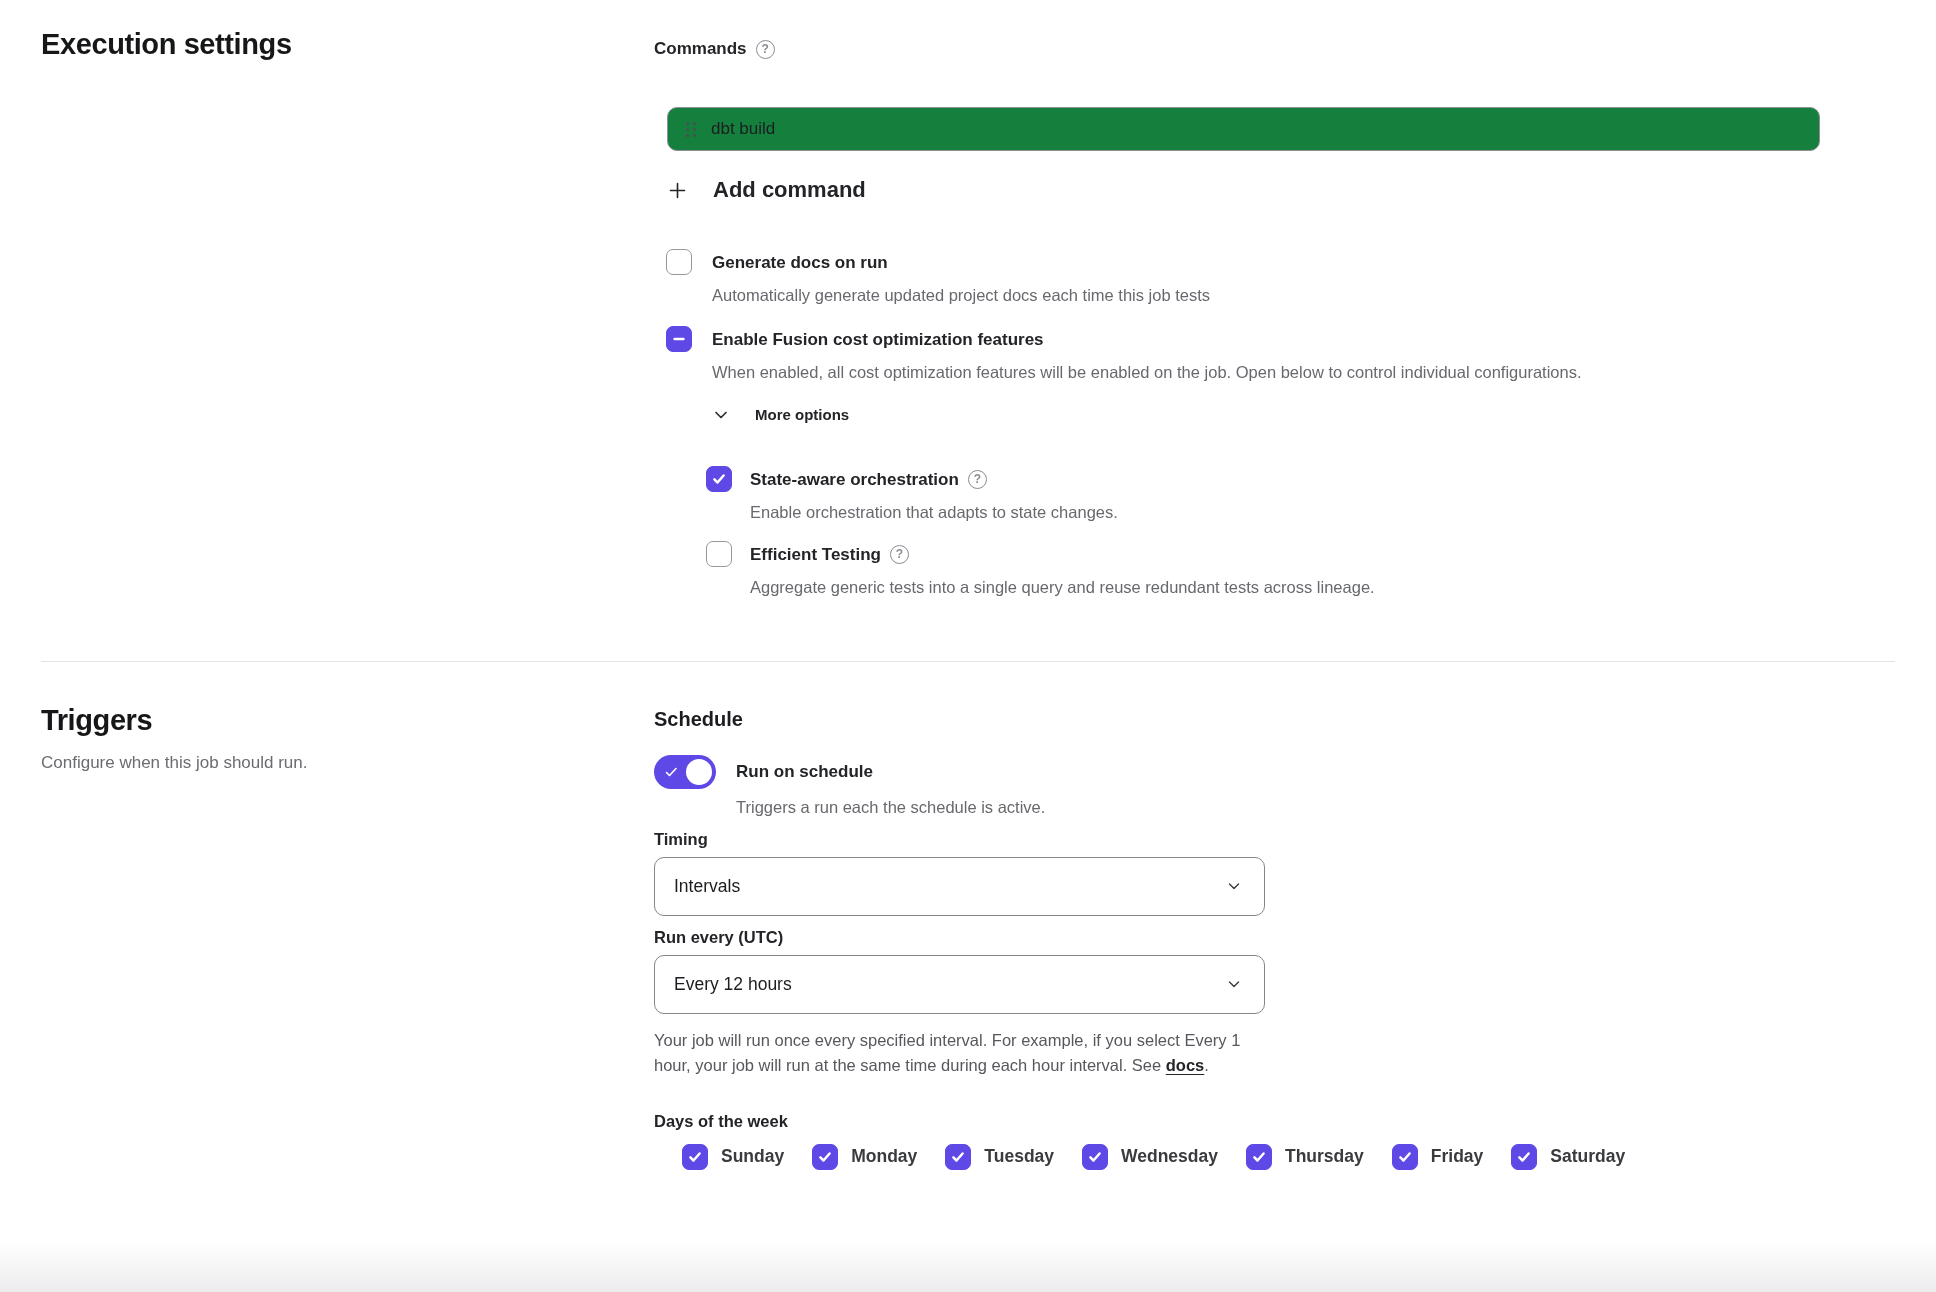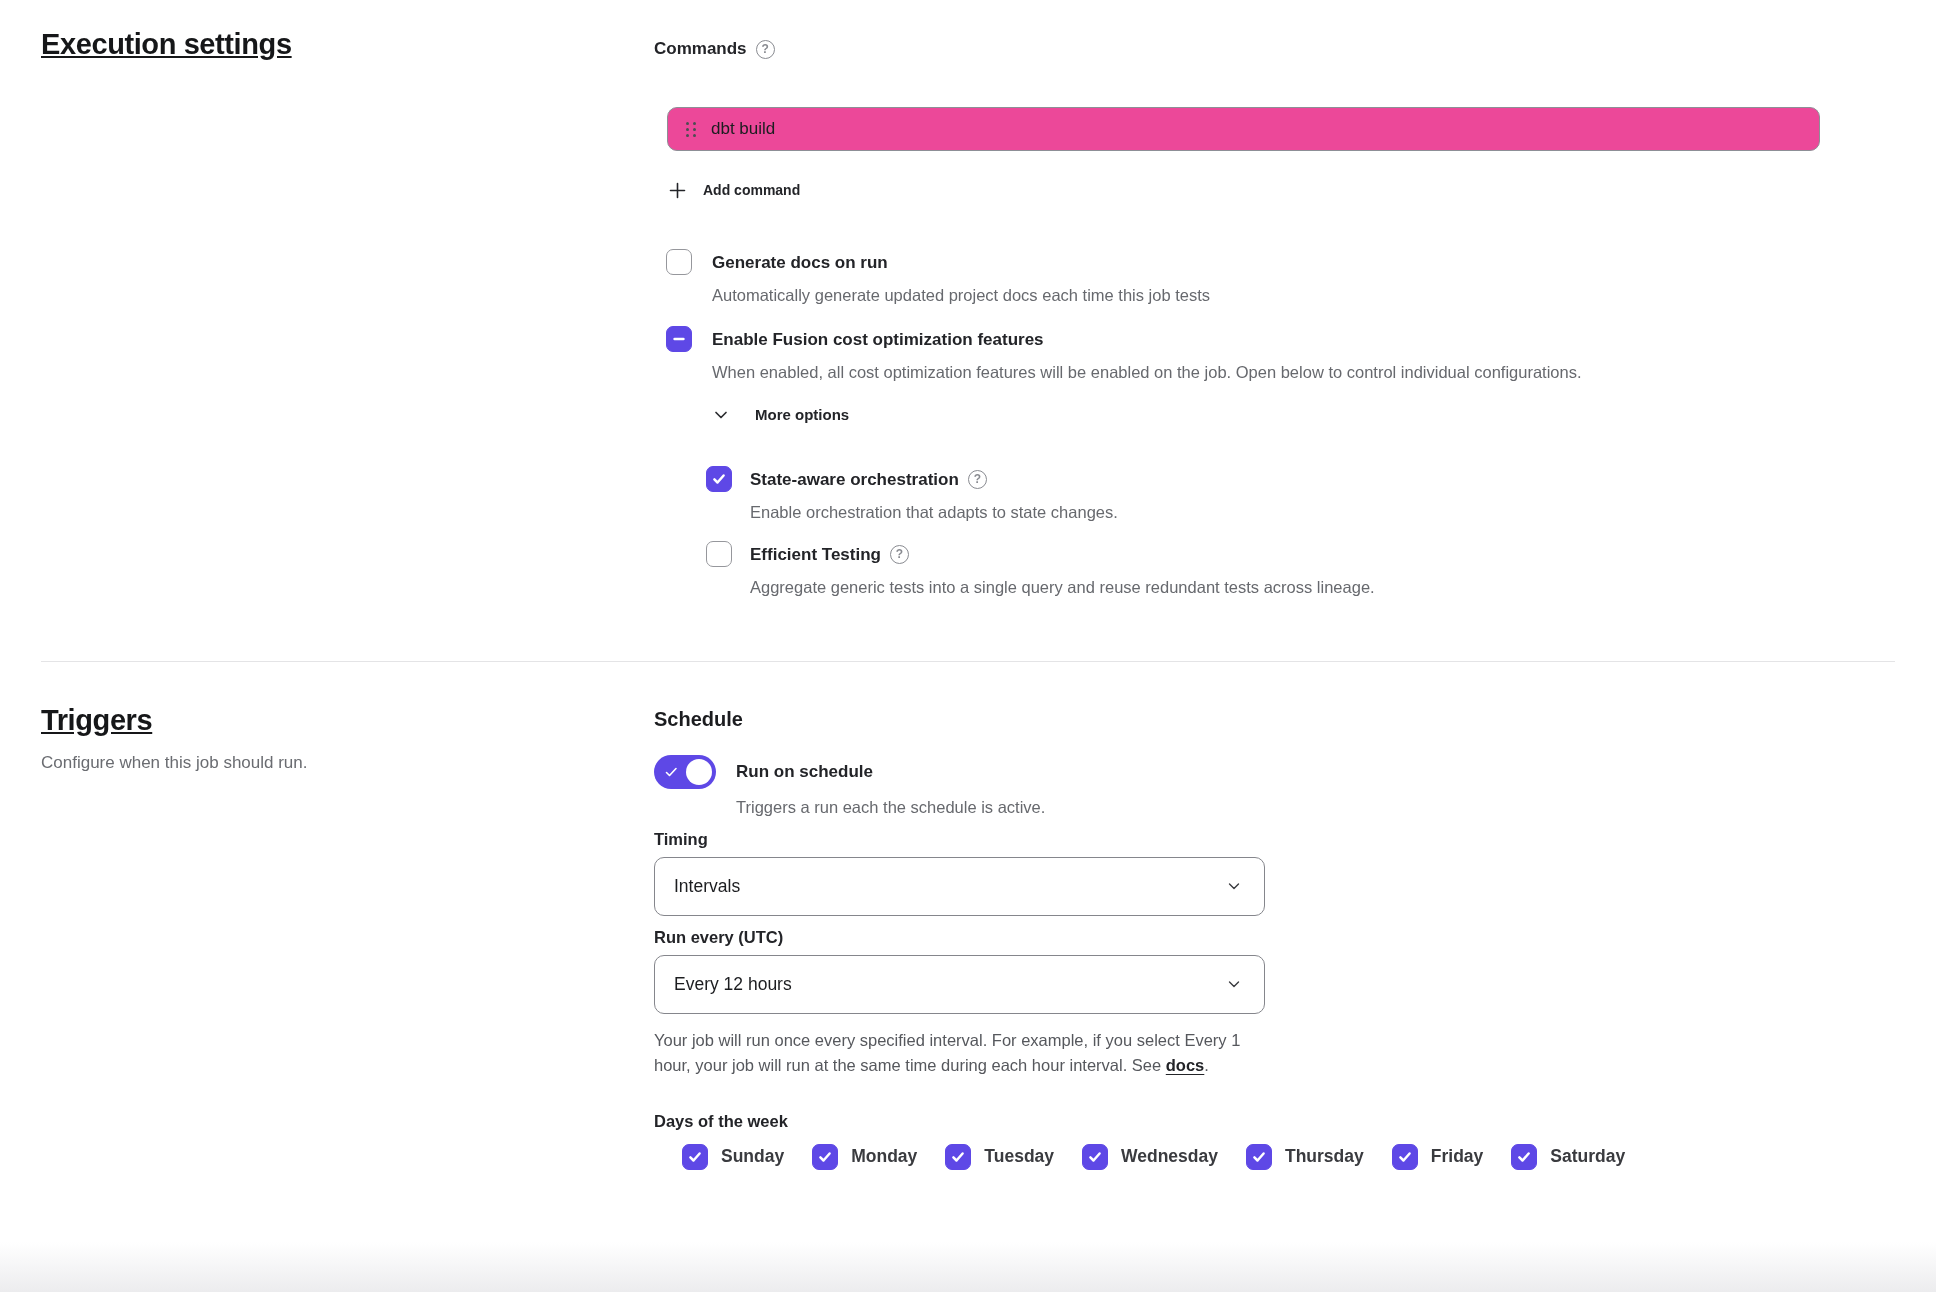--- a/index.html
+++ b/index.html
@@ -10,50 +10,50 @@
     color:#222326;
     -webkit-font-smoothing:antialiased;
   }
   .page { position:relative; width:1936px; height:1292px; overflow:hidden; background:#fff; }
 
   .section-row { display:flex; align-items:flex-start; }
   .left-col { width:654px; flex:0 0 auto; padding-left:41px; }
   .right-col { flex:1 1 auto; padding-right:75px; }
 
   h2.section-title {
-    font-size:29px; font-weight:700; letter-spacing:-0.4px; color:#161719; line-height:36px;text-decoration:underline;
+    font-size:29px; font-weight:700; letter-spacing:-0.4px; color:#161719; line-height:36px;
   }
   .section-subtitle { margin-top:14px; font-size:17px; color:#6a6c71; line-height:22px; }
 
   
   .field-label-row { display:flex; align-items:center; gap:9px; }
   .field-label { font-size:17px; font-weight:700; color:#232428; line-height:22px; }
   .help-icon {
     width:19px; height:19px; border:1.4px solid #898b91; border-radius:50%;
     color:#898b91; font-size:12px; font-weight:700; line-height:1;
     display:flex; align-items:center; justify-content:center; flex:0 0 auto;
   }
 
   
   .command-input-row {
     margin-top:47px; height:44px; width:1153px; margin-left:13px;
-    border:1px solid #8d8f96; border-radius:10px; background:#ec4899;
+    border:1px solid #8d8f96; border-radius:10px; background:#15803d;
     display:flex; align-items:center; padding:0 16px 0 18px; gap:15px;
   }
   .grip { display:grid; grid-template-columns:repeat(2,3px); grid-auto-rows:3px; gap:3px 4px; flex:0 0 auto; }
   .grip i { width:3px; height:3px; border-radius:50%; background:#4c4d52; }
   .command-input {
     border:none; outline:none; flex:1; font-family:"Liberation Sans",sans-serif;
     font-size:17px; color:#1c1d20; background:transparent;
   }
 
   .add-command {
-    margin-top:28px; margin-left:15px; display:inline-flex; align-items:center; gap:17px;
+    margin-top:28px; margin-left:15px; display:inline-flex; align-items:center; gap:27px;
     background:none; border:none; cursor:pointer; font-family:"Liberation Sans",sans-serif;
-    font-size:14px; font-weight:700; color:#232428; line-height:22px;
+    font-size:22px; font-weight:700; color:#232428; line-height:22px;
   }
 
   
   .check-row { display:flex; align-items:flex-start; gap:20px; }
   .checkbox {
     width:26px; height:26px; border-radius:7px; flex:0 0 auto; margin-top:-1px;
     display:flex; align-items:center; justify-content:center; cursor:pointer;
   }
   .checkbox.unchecked { background:#fff; border:1.6px solid #96979c; }
   .checkbox.checked, .checkbox.indeterminate { background:#5e48e6; border:1.6px solid #5e48e6; }

